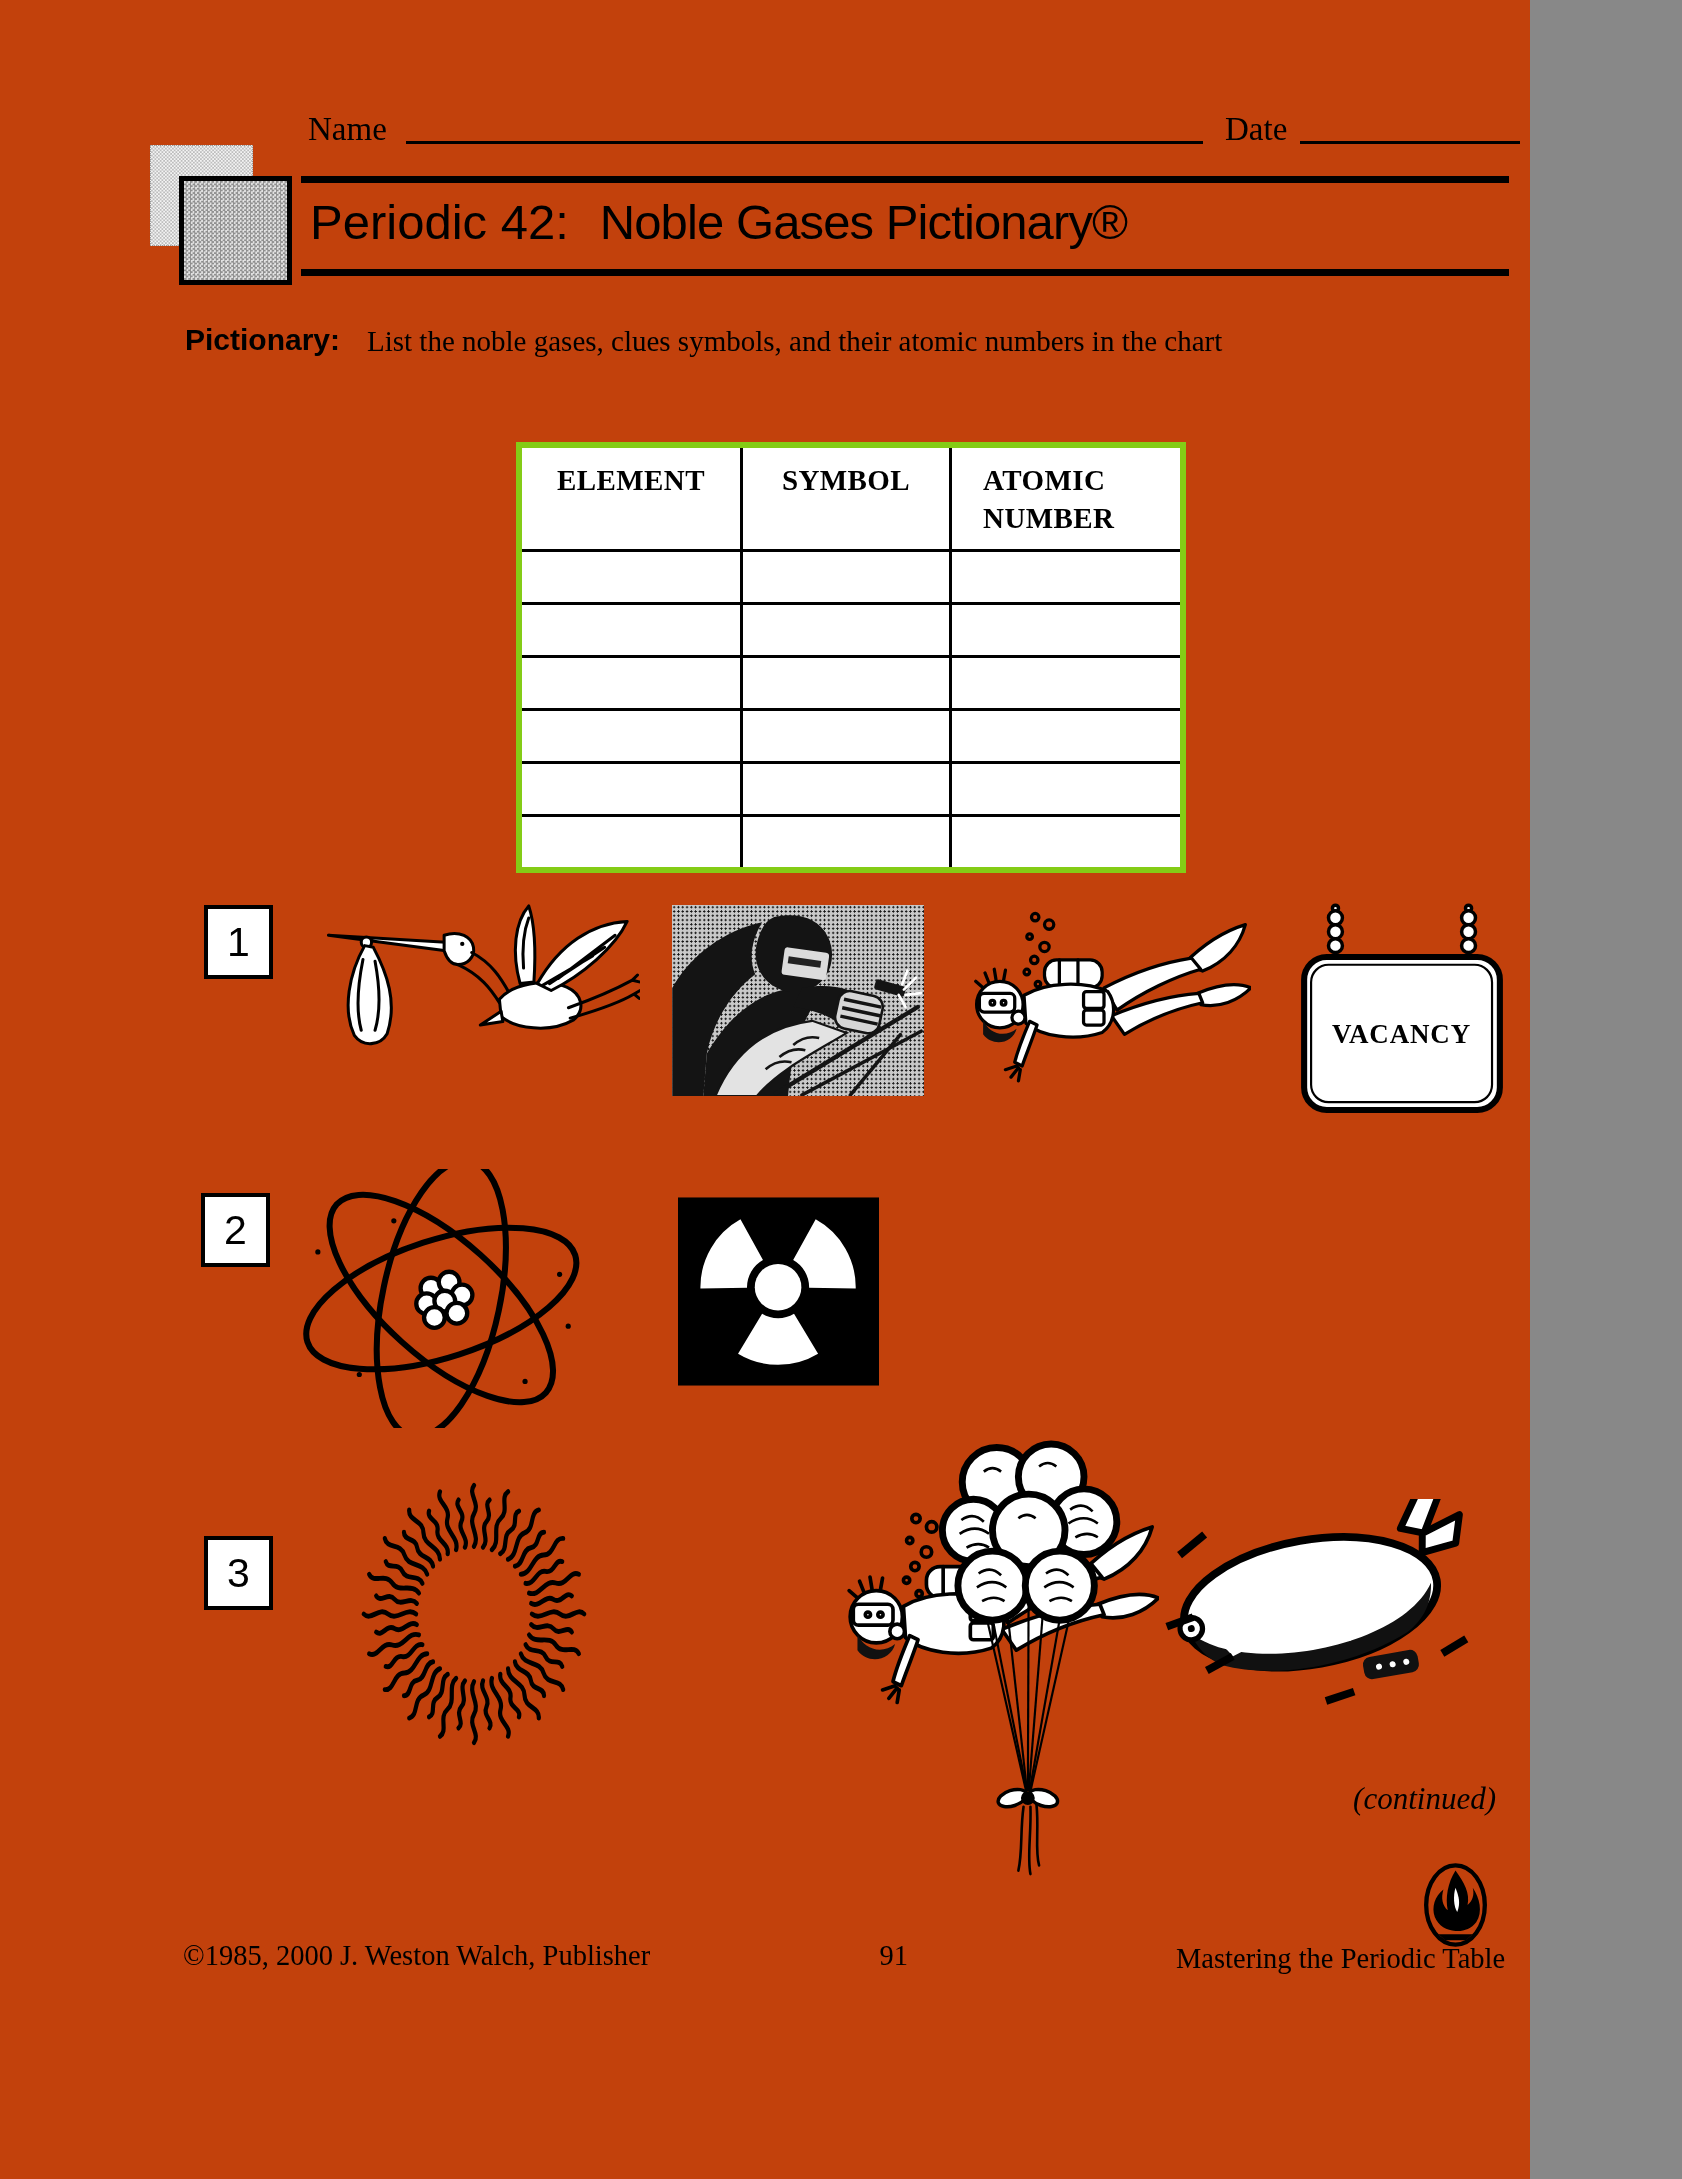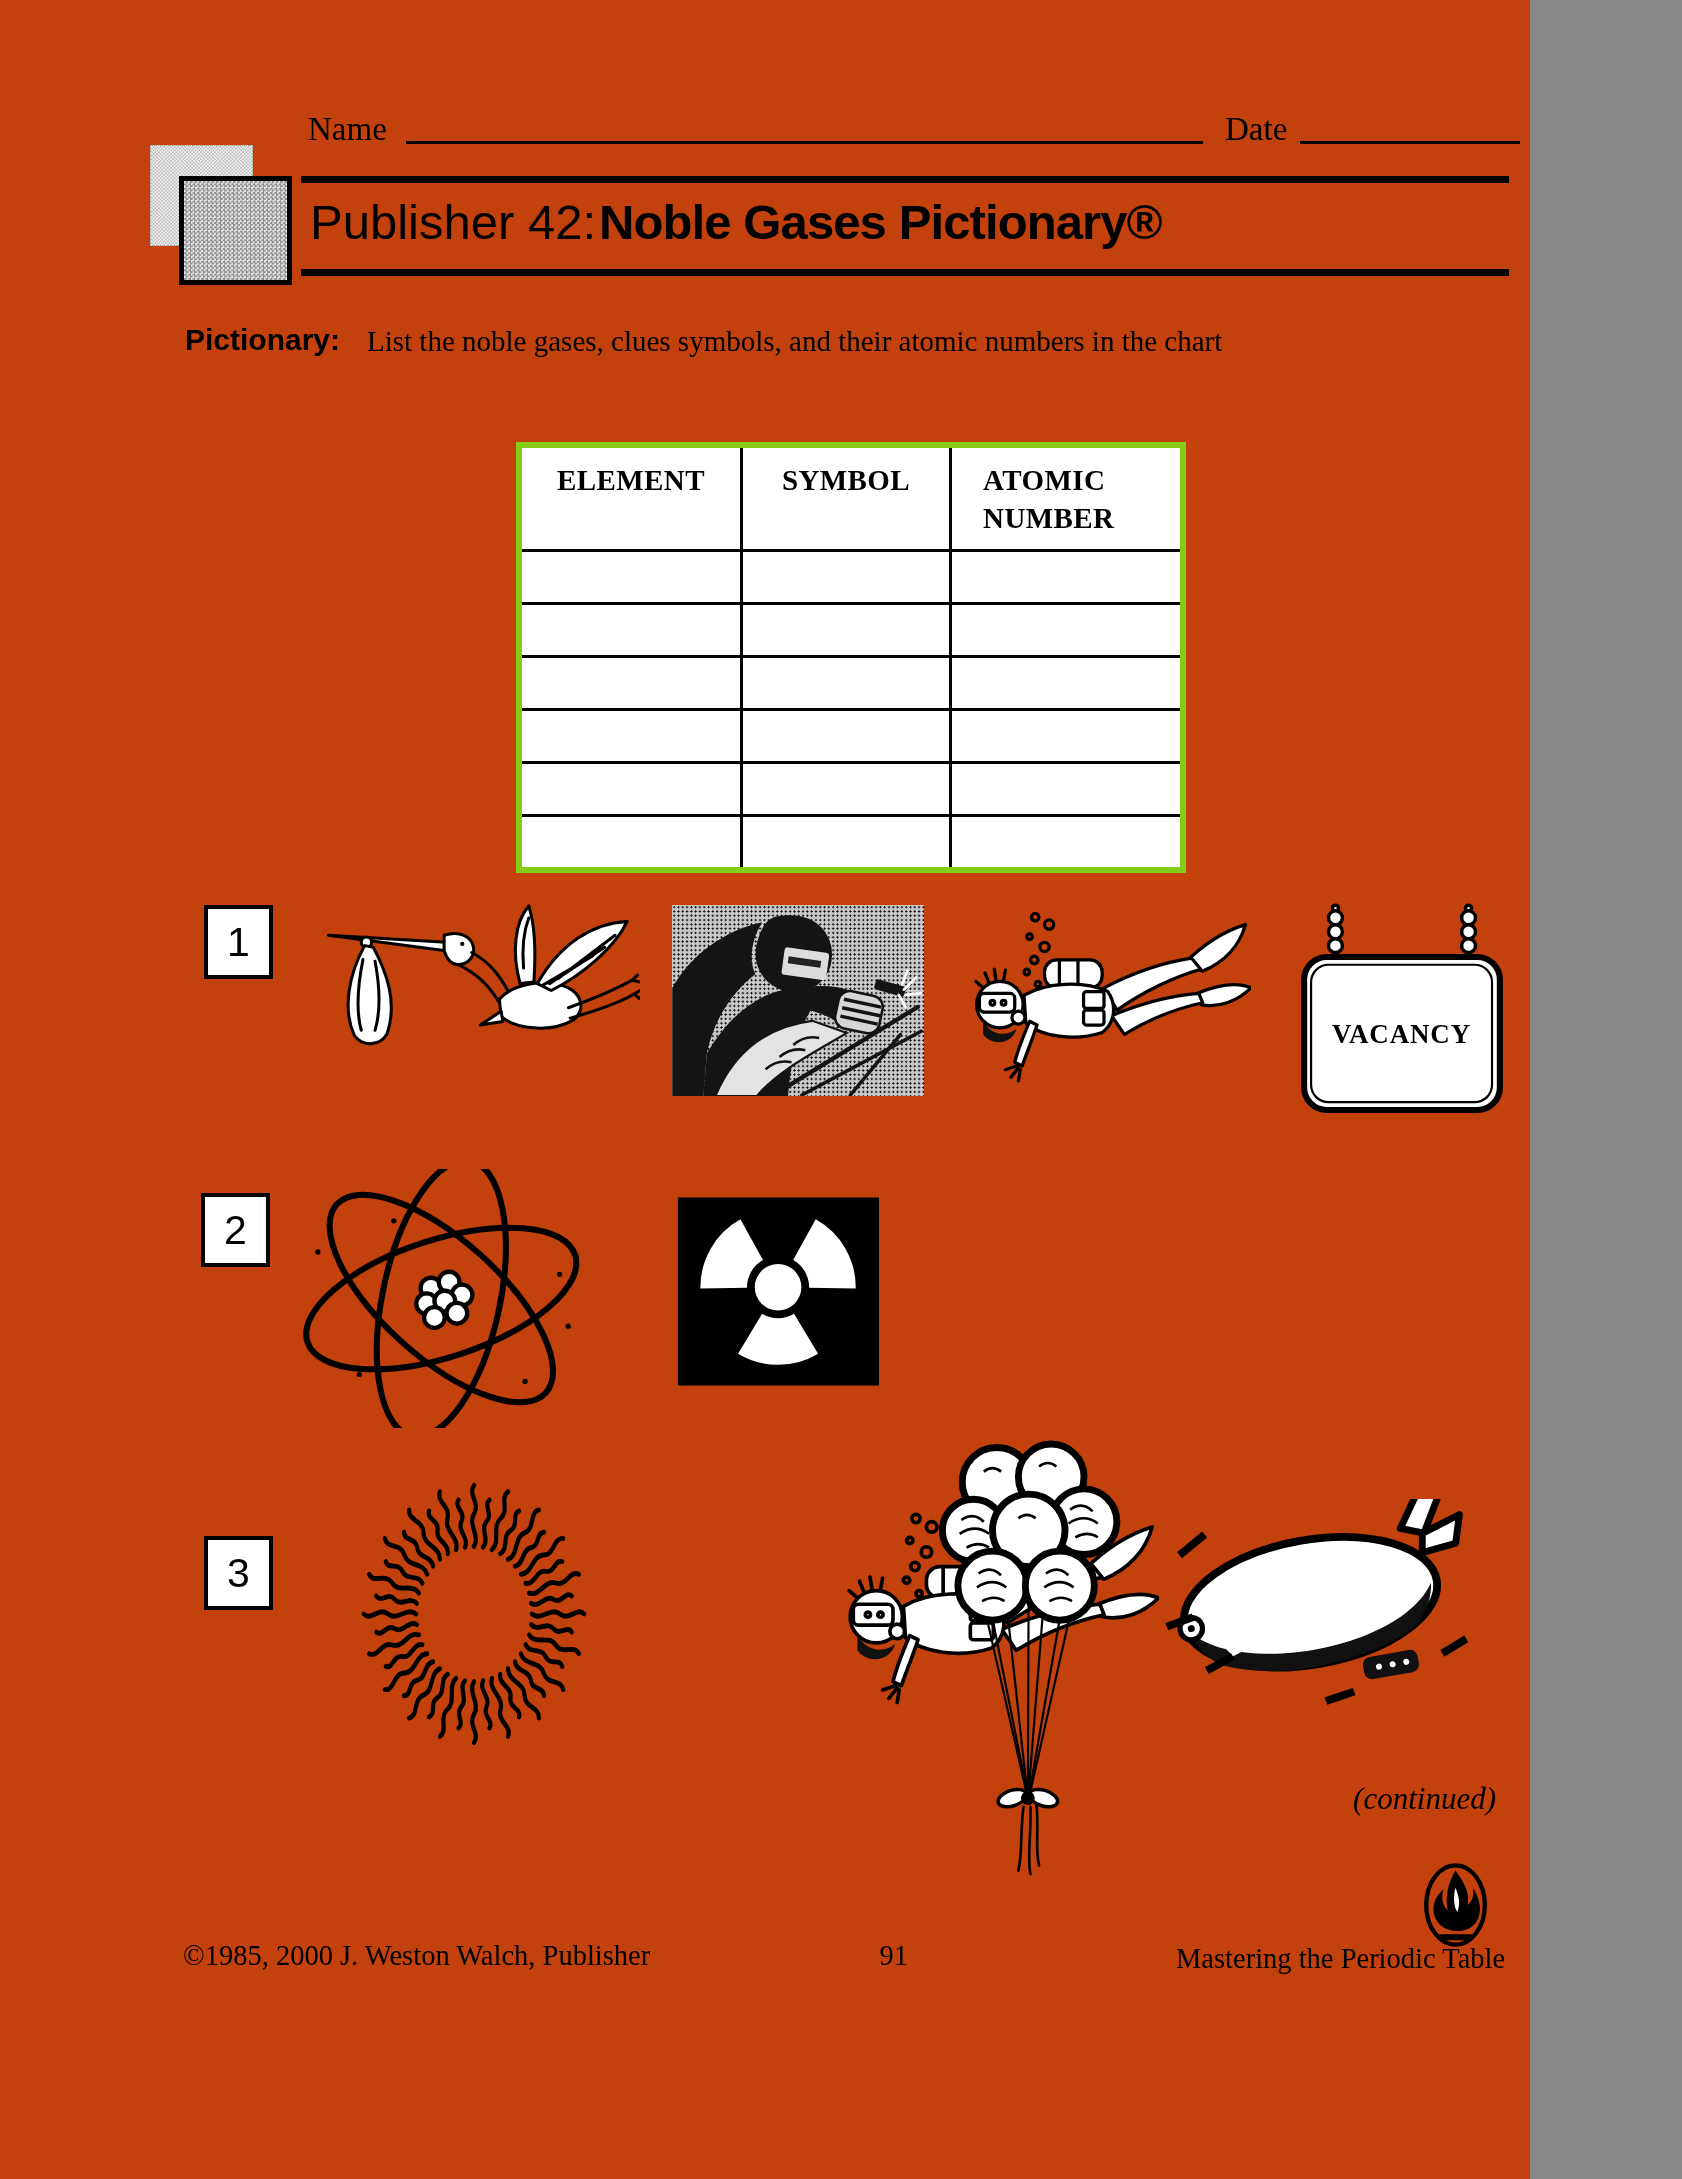--- a/index.html
+++ b/index.html
@@ -7,21 +7,21 @@
     position:relative; width:1530px; height:2180px; background:#c2410c;
     font-family:"Liberation Serif", serif; color:#000; overflow:hidden;
   }
   .abs{position:absolute;}
 
   
   .blank-label{font-size:33px;}
   .fill-line{border-bottom:3.5px solid #000; height:29px;}
   .rule{background:#000; height:7px;}
   .title{font-family:"Liberation Sans", sans-serif; font-size:49px; white-space:nowrap;}
-  .title .t-bold{font-weight:bold; margin-left:3px; letter-spacing:-0.9px;}
+  .title .t-bold{font-weight:normal; margin-left:31px; letter-spacing:-0.9px;}
 
   .sq-back{
     width:101px;height:99px;
     background-color:#e8e8e8;
     background-image:repeating-conic-gradient(#bdbdbd 0% 25%, #f3f3f3 0% 50%);
     background-size:3.5px 3.5px;
     border:1.7px dotted #9a9a9a;
   }
   .sq-front{
     width:103px;height:99px;
@@ -75,21 +75,21 @@
   <span class="abs blank-label" style="left:1225px;top:111px;">Date</span>
   <div class="abs fill-line" style="left:1300px;top:112px;width:220px;"></div>
 
   <div class="abs" style="left:150px;top:145px;width:138px;height:138px;">
     <div class="abs sq-back" style="left:0;top:0;"></div>
     <div class="abs sq-front" style="left:28.5px;top:31px;"></div>
   </div>
 
   <div class="abs rule" style="left:301px;top:176px;width:1208px;"></div>
   <div class="abs title" style="left:310px;top:194px;">
-    <span>Publisher 42:</span><span class="t-bold">Noble Gases Pictionary®</span>
+    <span>Periodic 42:</span><span class="t-bold">Noble Gases Pictionary®</span>
   </div>
   <div class="abs rule" style="left:301px;top:269px;width:1208px;"></div>
 
   <span class="abs dir-label" style="left:185px;top:323px;">Pictionary:</span>
   <div class="abs dir-text" style="left:367px;top:321px;width:1124px;">
     <div>List the noble gases, clues symbols, and their atomic numbers in the chart</div>
   </div>
 
   <table class="chart abs" style="left:516px;top:442px;">
     <colgroup>

